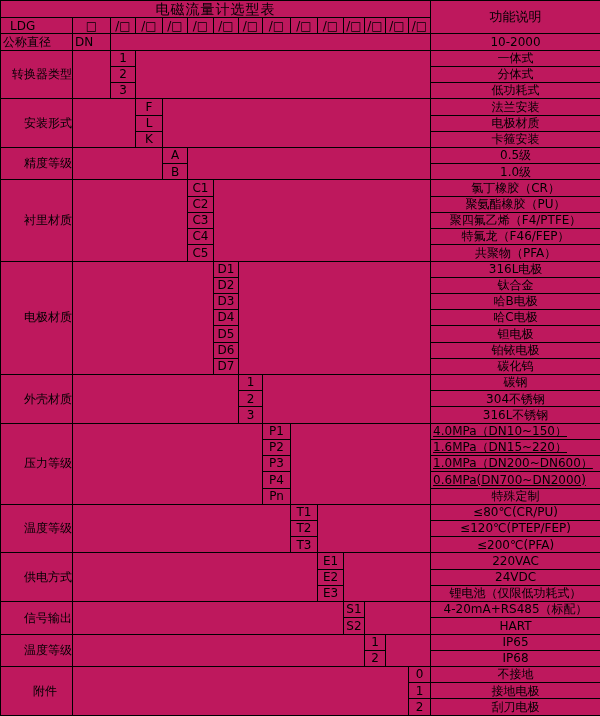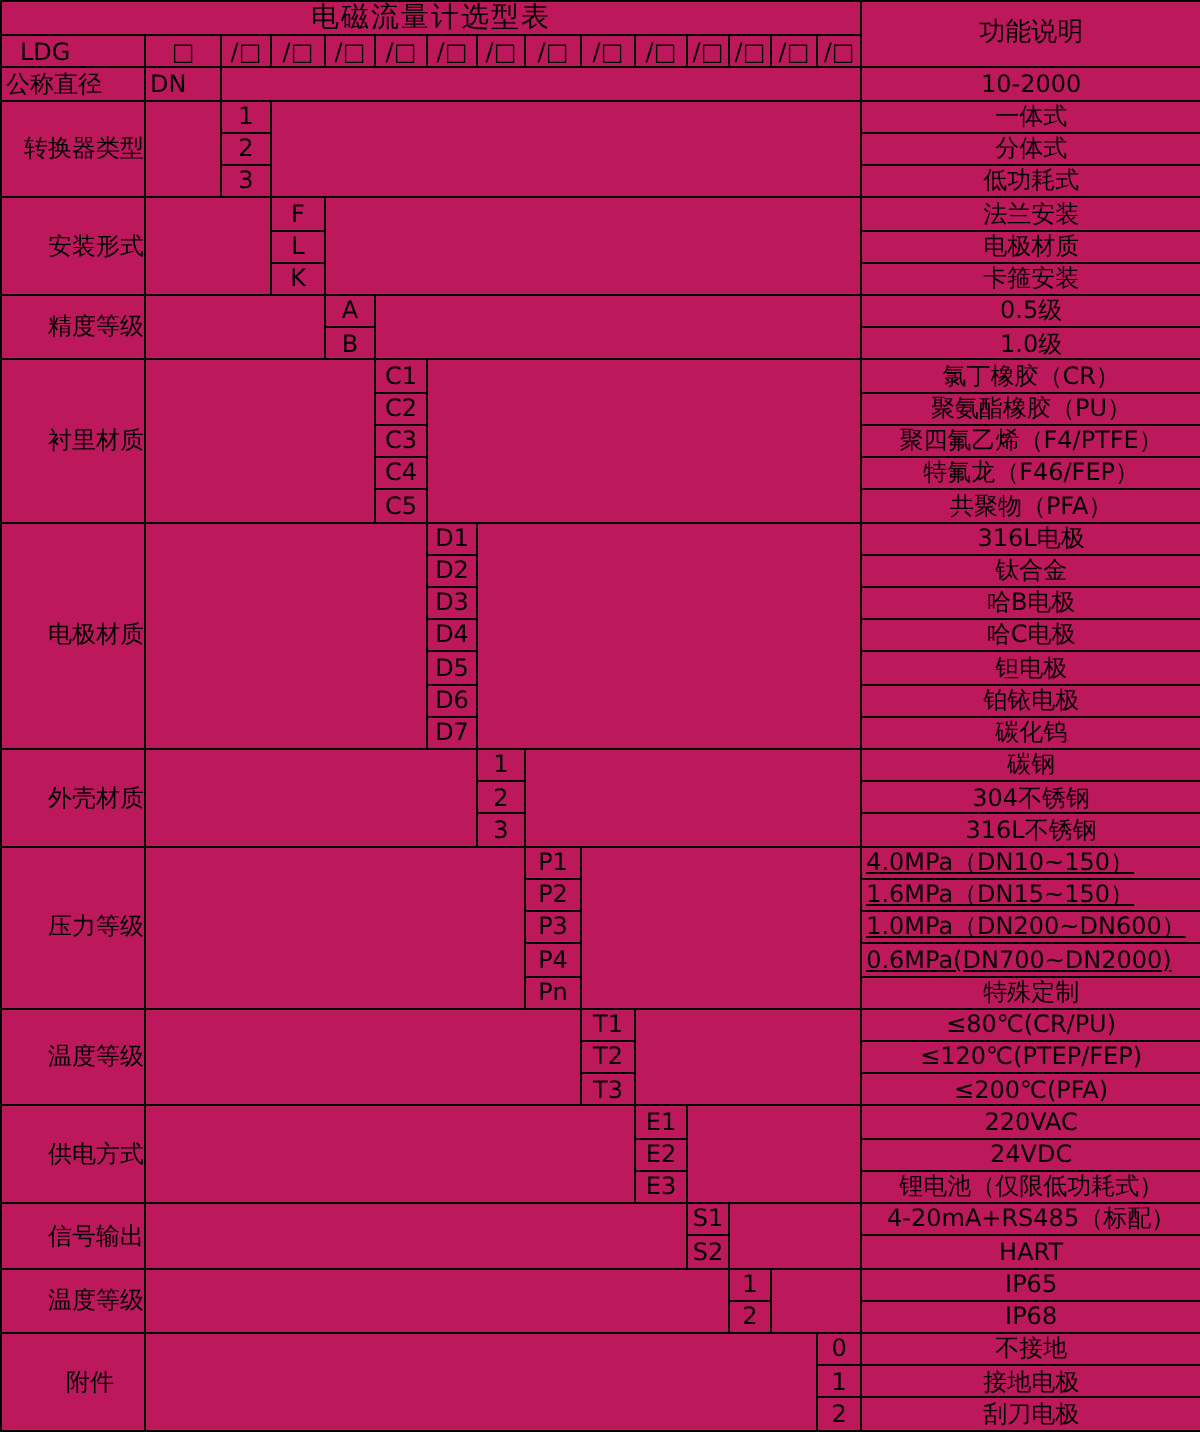--- a/index.html
+++ b/index.html
@@ -184,21 +184,21 @@
         </tr>
         <tr>
           <td class="cat" rowspan="5">压力等级</td>
           <td colspan="7" rowspan="5"></td>
           <td class="code">P1</td>
           <td colspan="6" rowspan="5"></td>
           <td class="desc left">4.0MPa（DN10~150）</td>
         </tr>
         <tr>
           <td class="code">P2</td>
-          <td class="desc left">1.6MPa（DN15~150）</td>
+          <td class="desc left">1.6MPa（DN15~220）</td>
         </tr>
         <tr>
           <td class="code">P3</td>
           <td class="desc left">1.0MPa（DN200~DN600）</td>
         </tr>
         <tr>
           <td class="code">P4</td>
           <td class="desc left">0.6MPa(DN700~DN2000)</td>
         </tr>
         <tr>

